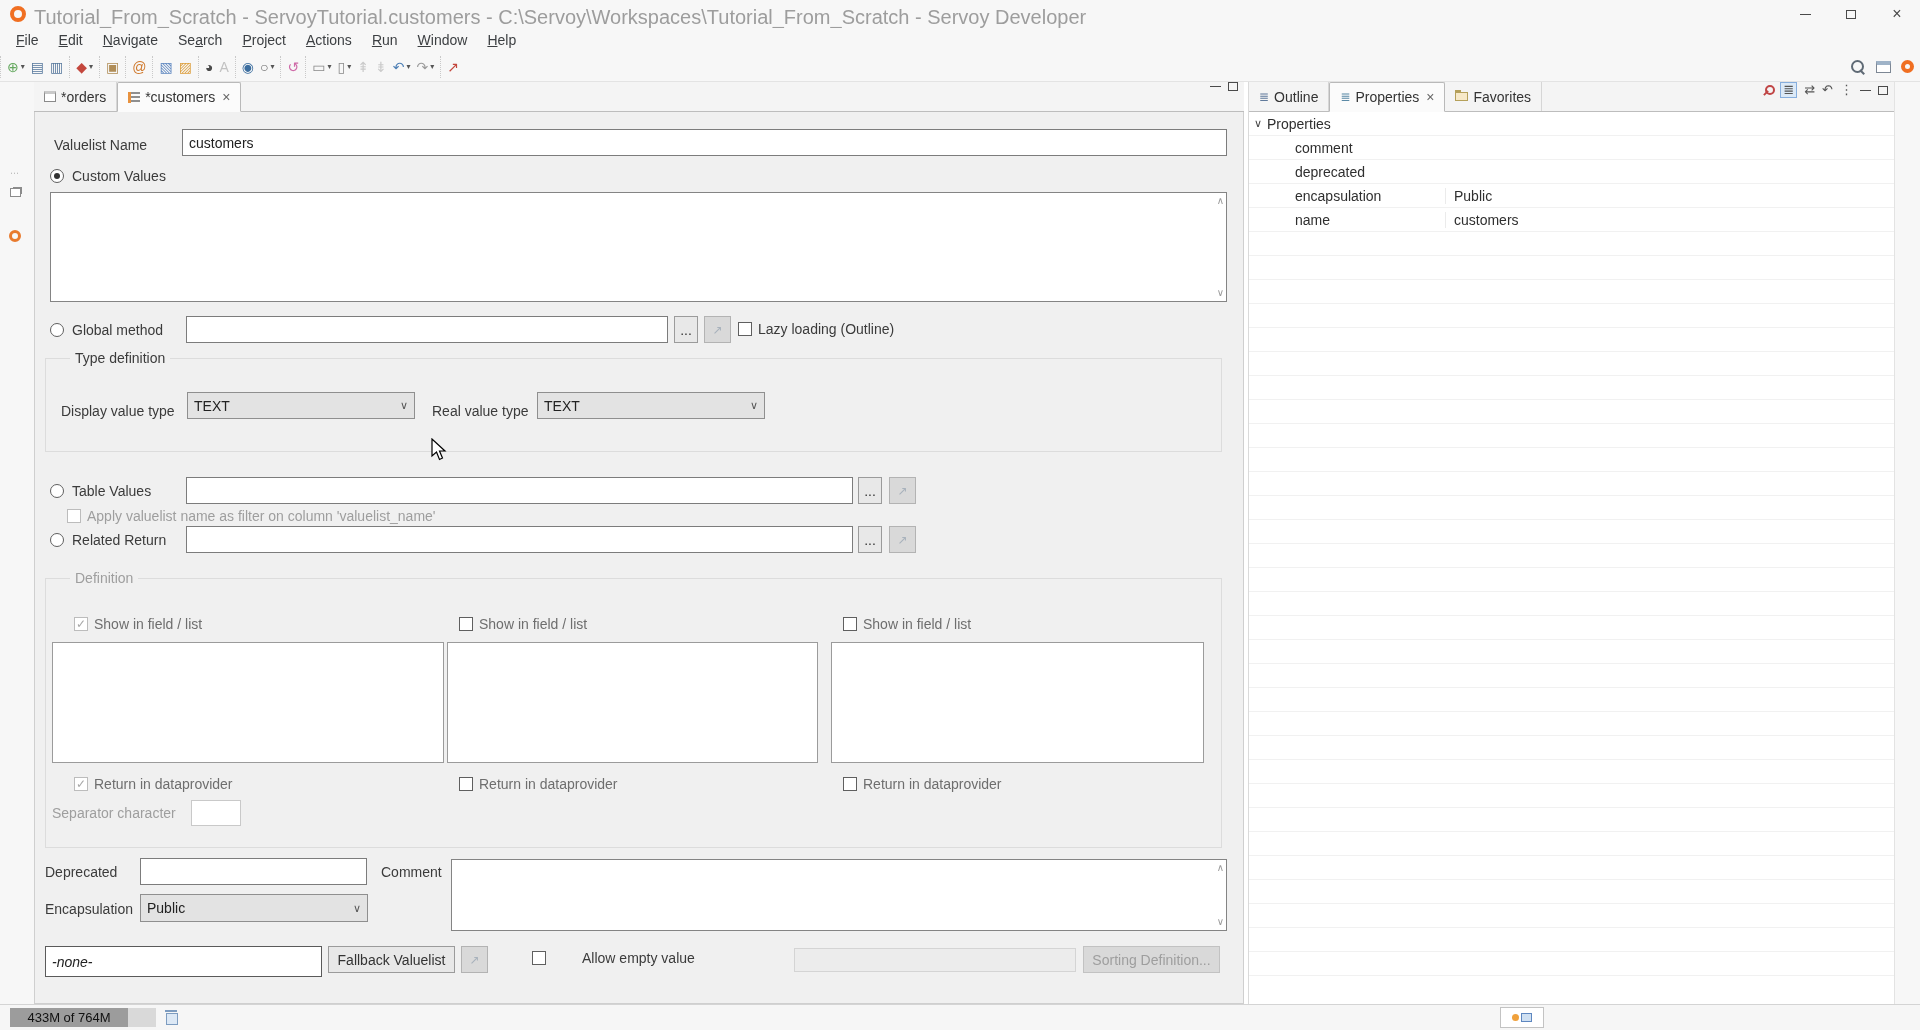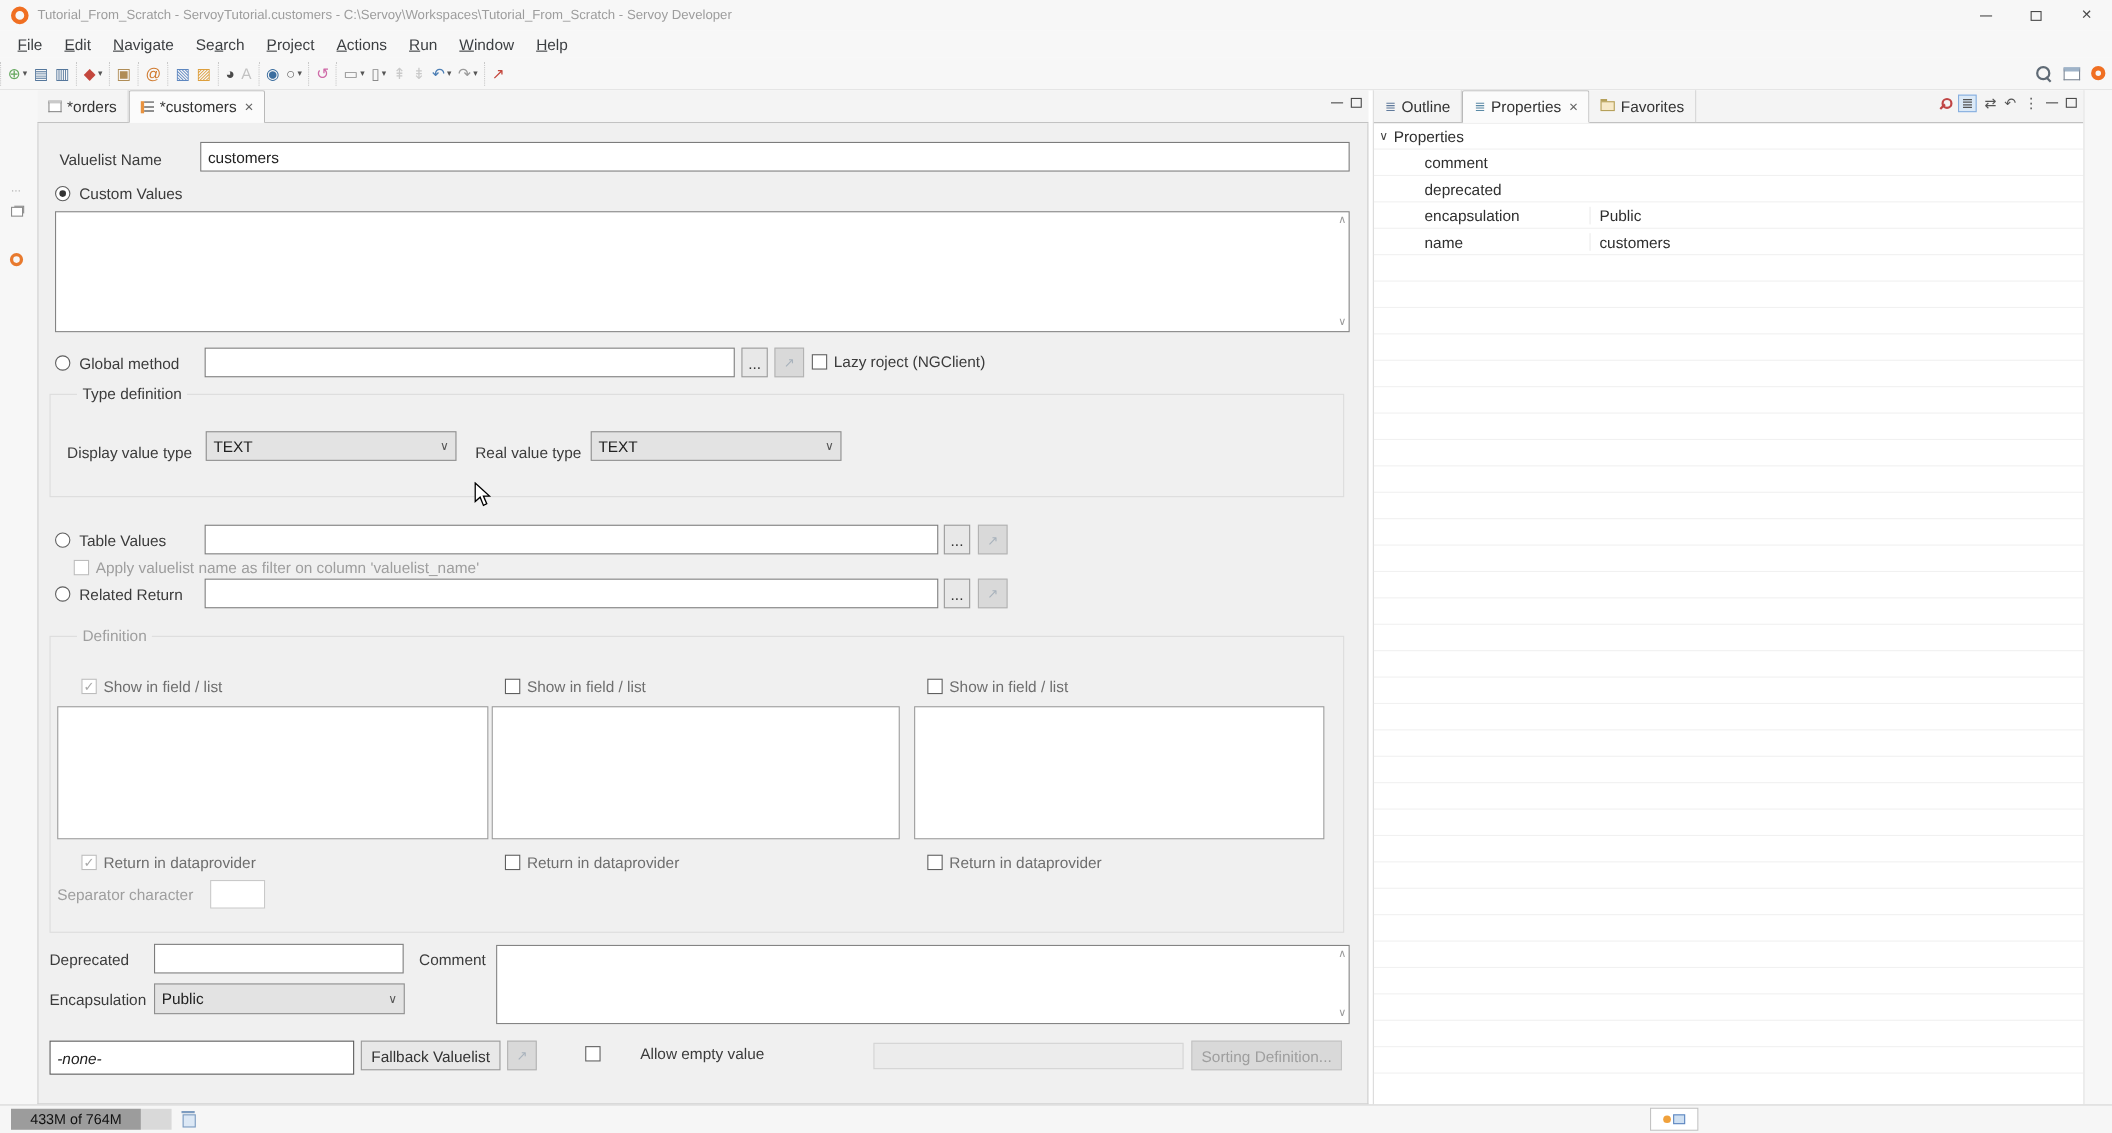--- a/index.html
+++ b/index.html
@@ -3,21 +3,21 @@
 <meta charset="utf-8">
 <style>
 *{margin:0;padding:0;box-sizing:border-box;}
 html,body{width:1920px;height:1030px;overflow:hidden;font-family:"Liberation Sans",sans-serif;background:#fff;font-size:14px;color:#3b3b3b;}
 .abs{position:absolute;}
 u{text-decoration:underline;}
 
 
 #titlebar{position:absolute;left:0;top:0;width:1920px;height:28px;background:#f7f7f7;}
 .logo-ring{position:absolute;left:10px;top:6px;width:16px;height:16px;border-radius:50%;border:4px solid #f06f22;}
-#title-text{position:absolute;left:34px;top:6px;font-size:12px;color:#9d9d9d;white-space:nowrap;}
+#title-text{position:absolute;left:34px;top:6px;font-size:20px;color:#9d9d9d;white-space:nowrap;}
 .win-controls{position:absolute;right:0;top:0;display:flex;}
 .win-btn{width:46px;height:28px;display:flex;align-items:center;justify-content:center;color:#4a4a4a;}
 .ic-min{display:inline-block;width:11px;border-bottom:1px solid #4a4a4a;height:1px;}
 .ic-max{display:inline-block;width:10px;height:9px;border:1px solid #4a4a4a;}
 .ic-x{font-size:16px;line-height:16px;color:#4a4a4a;}
 
 
 #menubar{position:absolute;left:0;top:28px;width:1920px;height:24px;background:#f7f7f7;display:flex;align-items:center;padding-left:6px;color:#3c3f42;}
 .menu-item{padding:3px 10px;cursor:default;}
 
@@ -39,21 +39,21 @@
 
 #left-strip{position:absolute;left:0;top:82px;width:34px;height:922px;background:#f7f7f7;}
 #editor{position:absolute;left:34px;top:82px;width:1210px;height:922px;background:#f8f8f8;}
 #right-panel{position:absolute;left:1248px;top:82px;width:646px;height:922px;background:#fff;border-left:1px solid #dadada;}
 #far-strip{position:absolute;left:1894px;top:82px;width:26px;height:922px;background:#f7f7f7;border-left:1px solid #e3e3e3;}
 .grip-dots{color:#a9a9a9;font-size:9px;letter-spacing:1px;}
 .restore-ic{display:inline-block;width:11px;height:9px;border:1px solid #8c8c8c;background:#fff;box-shadow:2px -2px 0 -1px #8c8c8c;}
 .ring-orange{display:inline-block;width:12px;height:12px;border-radius:50%;border:3px solid #e87a2e;}
 
 
-.tabbar{height:30px;display:flex;align-items:center;background:#f4f4f4;border-bottom:1px solid #bdbdbd;position:relative;}
+.tabbar{height:30px;display:flex;align-items:flex-start;background:#f4f4f4;border-bottom:1px solid #bdbdbd;position:relative;}
 .etab{display:flex;align-items:center;gap:5px;height:29px;padding:0 10px;border-right:1px solid #d6d6d6;color:#333;cursor:default;}
 .etab.active{background:#fbfbfb;border:1px solid #b9b9b9;border-bottom:1px solid #fbfbfb;margin-bottom:-1px;height:30px;border-top-left-radius:2px;border-top-right-radius:2px;}
 .tab-label{white-space:nowrap;}
 .tab-close{color:#666;font-size:14px;margin-left:2px;}
 .ic-form{display:inline-block;width:12px;height:11px;border:1px solid #8a8a8a;background:#fff;border-top:3px solid #c9c9c9;}
 .ic-list{display:inline-block;width:12px;height:11px;border-left:3px solid #e8923f;background:repeating-linear-gradient(180deg,#8f8f8f 0 2px,transparent 2px 4px);}
 .ic-outline{font-size:12px;color:#607a9b;line-height:12px;}
 .ic-props{font-size:12px;color:#5b8aa6;line-height:12px;}
 .ic-folder{display:inline-block;position:relative;width:13px;height:9px;background:#f7e9c8;border:1px solid #b5a05a;}
 .ic-folder::before{content:"";position:absolute;left:-1px;top:-3px;width:6px;height:2px;background:#b5a05a;}
@@ -277,21 +277,21 @@
       <span class="scr" style="top:3px;">∧</span>
       <span class="scr" style="bottom:3px;">∨</span>
     </div>
 
     <span class="radio" style="left:15px;top:211px;"></span>
     <span class="flabel" style="left:37px;top:210px;">Global method</span>
     <input class="input" style="left: 151px; top: 204px; width: 482px; height: 27px;">
     <div class="btn" style="left:639px;top:204px;width:24px;height:27px;">...</div>
     <div class="btn go" style="left:669px;top:204px;width:27px;height:27px;">↗</div>
     <span class="cb" style="left:703px;top:210px;"></span>
-    <span class="flabel" style="left:723px;top:209px;">Lazy roject (NGClient)</span>
+    <span class="flabel" style="left:723px;top:209px;">Lazy loading (Outline)</span>
 
     <div class="group" style="left:10px;top:246px;width:1177px;height:94px;">
       <span class="group-label">Type definition</span>
     </div>
     <span class="flabel" style="left:26px;top:291px;">Display value type</span>
     <div class="combo" style="left:152px;top:280px;width:228px;height:27px;">
       <span>TEXT</span>
       <span class="combo-chev">∨</span>
     </div>
     <span class="flabel" style="left:397px;top:291px;">Real value type</span>

